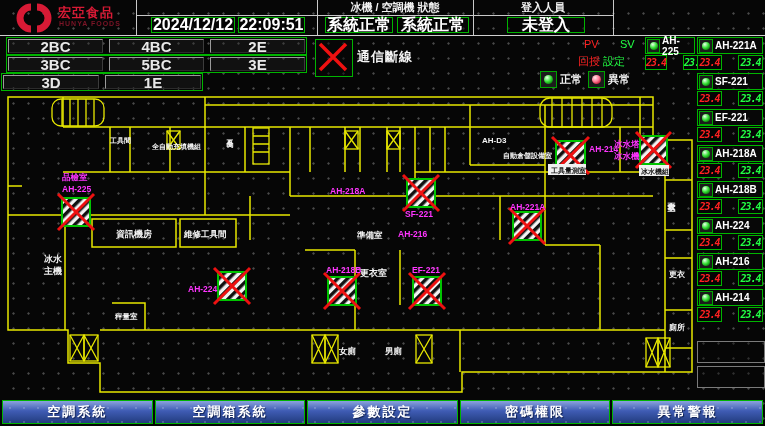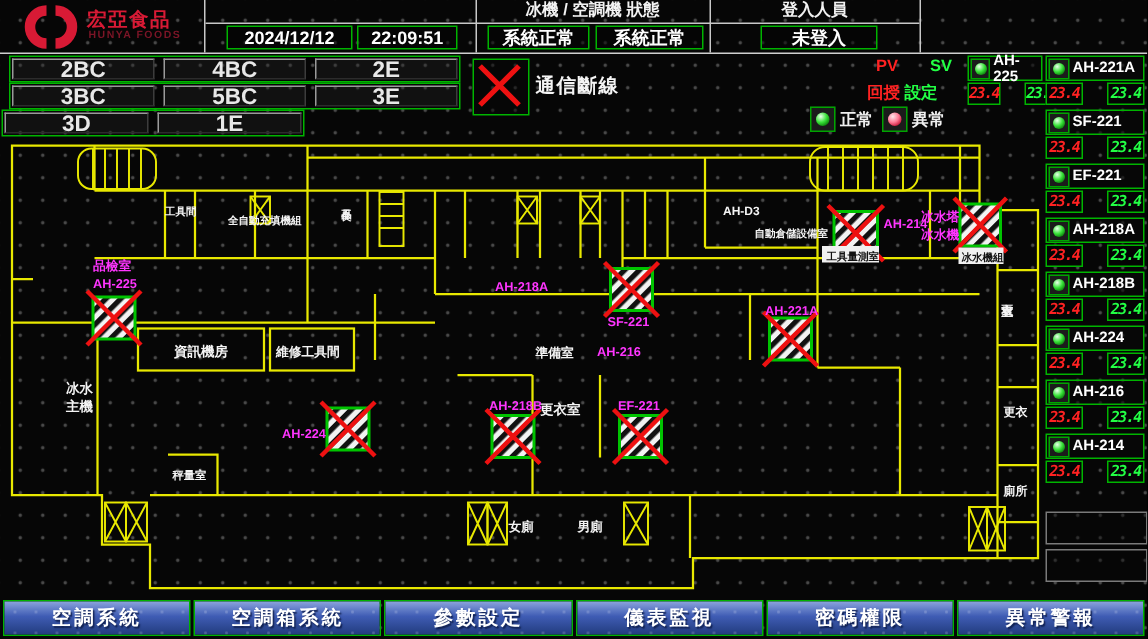--- a/index.html
+++ b/index.html
@@ -9,36 +9,36 @@
     background-image:radial-gradient(circle,#4a4a4a 0.8px,transparent 1.5px);
     background-size:15px 15px;background-position:6px 6px;
     font-family:"Liberation Sans",sans-serif;color:#eee;
   }
   
   .hdr{position:absolute;left:0;top:0;width:765px;height:35px;border-bottom:1px solid #cfcfcf;}
   .vdiv{position:absolute;top:0;width:1px;height:35px;background:#c8c8c8;}
   .hsub{position:absolute;top:15px;height:1px;background:#c8c8c8;}
   .hdr-label{position:absolute;top:1px;height:13px;font-size:11px;font-weight:bold;color:#f2f2f2;text-align:center;line-height:13px;}
   .gbox{position:absolute;border:1px solid #00b400;background:rgba(5,5,5,.55);color:#fff;
-        font-size:12px;font-weight:bold;text-align:center;display:flex;align-items:center;justify-content:center;}
+        font-size:16px;font-weight:bold;text-align:center;display:flex;align-items:center;justify-content:center;}
   .logo-mark{position:absolute;left:8px;top:2px;}
   .brand{position:absolute;left:58px;top:4px;font-size:13px;font-weight:bold;color:#d81a35;letter-spacing:1px;}
   .brand-en{position:absolute;left:59px;top:20px;font-size:7px;font-weight:bold;color:#7d1527;letter-spacing:1px;}
   .login-btn{position:absolute;left:646px;top:4px;width:88px;height:27px;border:1px solid #8fb0e8;border-radius:3px;
         background:linear-gradient(#92abe2,#4a67c8 45%,#24408a);box-shadow:0 0 0 1px #0a1f55;
         color:#fff;font-size:13px;font-weight:bold;display:flex;align-items:center;justify-content:center;
         text-shadow:1px 1px 1px #102050;cursor:pointer;}
   
   .btn-row{position:absolute;border:1px solid #00b400;display:flex;gap:6px;padding:1px;}
   .fbtn{height:14px;background:rgba(40,40,40,.35);border:1px solid;border-color:#9a9a9a #3c3c3c #2c2c2c #9a9a9a;
         color:#e8e8e8;font-size:15px;font-weight:bold;display:flex;align-items:center;justify-content:center;cursor:pointer;}
   
   .commbox{position:absolute;left:315px;top:39px;width:36px;height:36px;border:1px solid #00b400;background:rgba(5,5,5,.5);}
   .commtxt{position:absolute;left:357px;top:48px;font-size:13px;font-weight:bold;color:#f5f5f5;letter-spacing:1px;}
-  .pvsv{position:absolute;font-size:11px;font-weight:bold;}
+  .pvsv{position:absolute;font-size:11px;font-weight:normal;}
   .led-bezel{width:15px;height:15px;background:#1b1b1b;border:1px solid #00a400;display:inline-flex;align-items:center;justify-content:center;}
   .led{width:9px;height:9px;border-radius:50%;}
   .led.g{background:radial-gradient(circle at 35% 30%,#eaffea,#39e239 45%,#0a7d0a 80%,#064006);}
   .led.r{background:radial-gradient(circle at 35% 30%,#ffe6ea,#ff7a95 45%,#c41335 80%,#5e0715);}
   .lgd-item{position:absolute;display:flex;align-items:center;gap:3px;font-size:11px;font-weight:bold;color:#f0f0f0;}
   
   .unit{position:absolute;width:66px;}
   .unit .name{height:15px;border:1px solid #00b400;background:rgba(8,8,8,.6);display:flex;align-items:center;gap:2px;
         padding-left:1px;color:#fff;font-size:10px;font-weight:bold;cursor:pointer;}
   .unit .name .led-bezel{width:12px;height:12px;}
@@ -397,23 +397,20 @@
     <div class="bbtn">
         <span class="bbtn-face">空調系統</span>
       </div>
     <div class="bbtn">
         <span class="bbtn-face">空調箱系統</span>
       </div>
     <div class="bbtn">
         <span class="bbtn-face">參數設定</span>
       </div>
     <div class="bbtn">
-        <span class="bbtn-face">儀表監視</span>
-      </div>
-    <div class="bbtn">
         <span class="bbtn-face">密碼權限</span>
       </div>
     <div class="bbtn">
         <span class="bbtn-face">異常警報</span>
       </div>
   </div>
 
 </div>
 
 </body></html>

